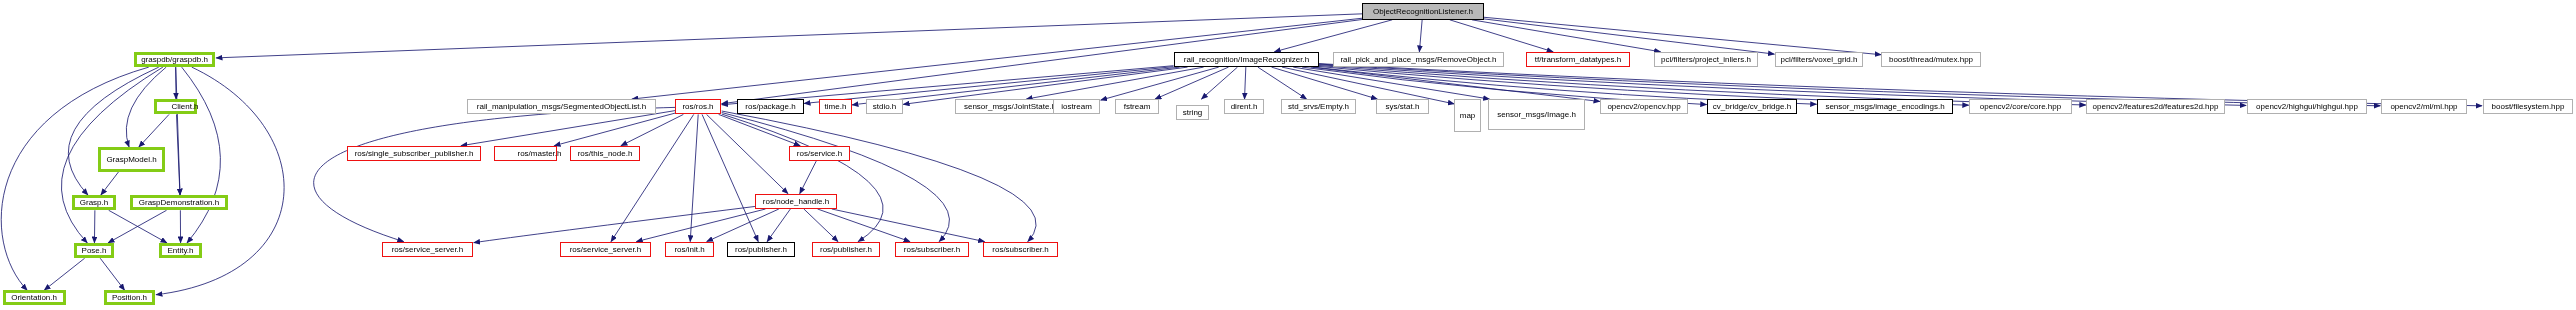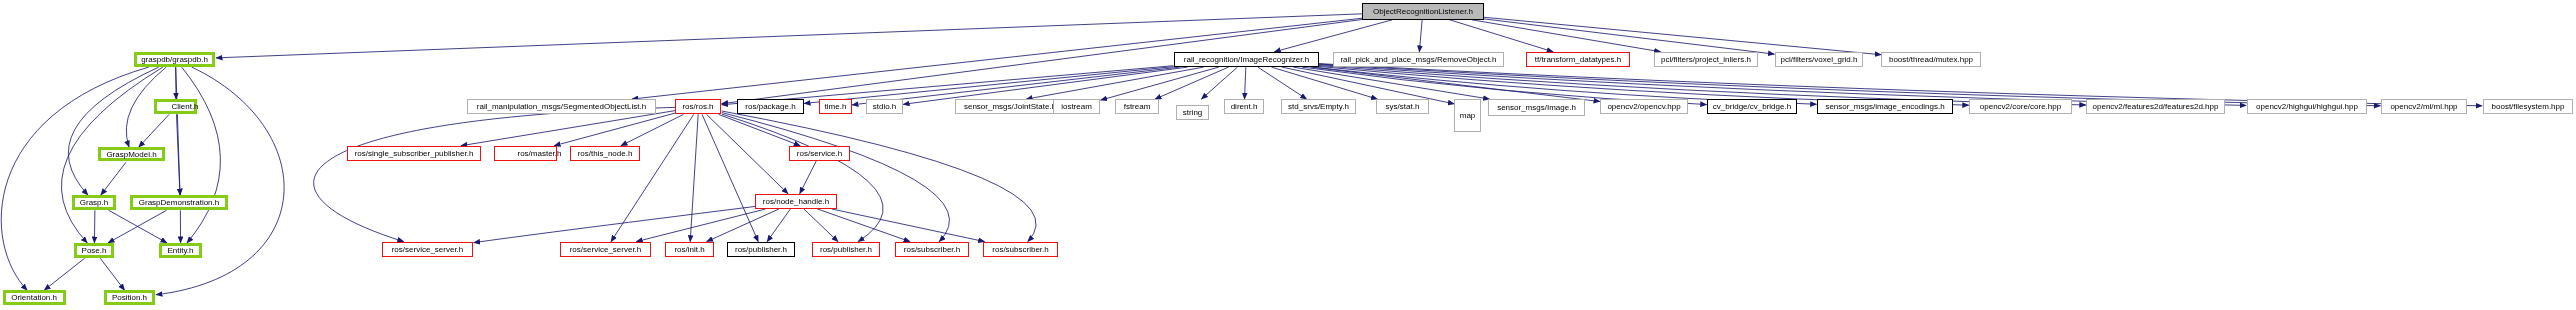--- a/index.html
+++ b/index.html
@@ -98,41 +98,41 @@
   <div id="nodes">
       <div class="node s-root" style="left: 1362px; top: 3.2px; width: 122px; height: 16.6px;">ObjectRecognitionListener.h</div>
       <div class="node s-bold" style="left: 1174px; top: 52px; width: 145px; height: 15.3px;">rail_recognition/ImageRecognizer.h</div>
       <div class="node s-grey" style="left: 1333px; top: 52px; width: 171px; height: 15.3px;">rail_pick_and_place_msgs/RemoveObject.h</div>
       <div class="node s-red" style="left: 1526px; top: 52px; width: 104px; height: 15.3px;">tf/transform_datatypes.h</div>
       <div class="node s-grey" style="left: 1654px; top: 52px; width: 104px; height: 15.3px;">pcl/filters/project_inliers.h</div>
       <div class="node s-grey" style="left: 1775px; top: 52px; width: 88px; height: 15.3px;">pcl/filters/voxel_grid.h</div>
       <div class="node s-grey" style="left: 1881px; top: 52px; width: 100px; height: 15.3px;">boost/thread/mutex.hpp</div>
       <div class="node s-black" style="left: 134px; top: 52px; width: 81px; height: 15.3px;">graspdb/graspdb.h</div>
       <div class="node s-black" style="left: 154px; top: 99px; width: 43px; height: 15.3px; padding-left: 19px;">Client.h</div>
-      <div class="node s-black" style="left: 98px; top: 147px; width: 67px; height: 14px;">GraspModel.h</div>
+      <div class="node s-black" style="left: 98px; top: 147px; width: 67px; height: 25px;">GraspModel.h</div>
       <div class="node s-black" style="left: 72px; top: 195px; width: 44px; height: 15.3px;">Grasp.h</div>
       <div class="node s-black" style="left: 130px; top: 195px; width: 98px; height: 15.3px;">GraspDemonstration.h</div>
       <div class="node s-black" style="left: 74px; top: 243px; width: 40px; height: 15.3px;">Pose.h</div>
       <div class="node s-black" style="left: 159px; top: 243px; width: 43px; height: 15.3px;">Entity.h</div>
       <div class="node s-black" style="left: 2.6px; top: 290px; width: 63px; height: 15.3px;">Orientation.h</div>
       <div class="node s-black" style="left: 104px; top: 290px; width: 51px; height: 15.3px;">Position.h</div>
       <div class="node s-grey" style="left: 467px; top: 99px; width: 189px; height: 15.3px;">rail_manipulation_msgs/SegmentedObjectList.h</div>
       <div class="node s-red" style="left: 675px; top: 99px; width: 46px; height: 15.3px;">ros/ros.h</div>
       <div class="node s-bold" style="left: 737px; top: 99px; width: 67px; height: 15.3px;">ros/package.h</div>
       <div class="node s-red" style="left: 819px; top: 99px; width: 33px; height: 15.3px;">time.h</div>
       <div class="node s-grey" style="left: 866px; top: 99px; width: 37px; height: 15.3px;">stdio.h</div>
       <div class="node s-grey" style="left: 929px; top: 99px; width: 110px; height: 15.3px; margin-left: 26px;">sensor_msgs/JointState.h</div>
       <div class="node s-grey" style="left: 1053px; top: 99px; width: 47px; height: 15.3px;">iostream</div>
       <div class="node s-grey" style="left: 1115px; top: 99px; width: 44px; height: 15.3px;">fstream</div>
       <div class="node s-grey" style="left: 1176px; top: 99px; width: 33px; height: 15.3px; margin-top: 6px;">string</div>
       <div class="node s-grey" style="left: 1224px; top: 99px; width: 40px; height: 15.3px;">dirent.h</div>
       <div class="node s-grey" style="left: 1281px; top: 99px; width: 75px; height: 15.3px;">std_srvs/Empty.h</div>
       <div class="node s-grey" style="left: 1376px; top: 99px; width: 53px; height: 15.3px;">sys/stat.h</div>
       <div class="node s-grey" style="left: 1454px; top: 99px; width: 27px; height: 33px;">map</div>
-      <div class="node s-grey" style="left: 1488px; top: 99px; width: 97px; height: 17px;">sensor_msgs/Image.h</div>
+      <div class="node s-grey" style="left: 1488px; top: 99px; width: 97px; height: 31px;">sensor_msgs/Image.h</div>
       <div class="node s-grey" style="left: 1600px; top: 99px; width: 88px; height: 15.3px;">opencv2/opencv.hpp</div>
       <div class="node s-bold" style="left: 1707px; top: 99px; width: 90px; height: 15.3px;">cv_bridge/cv_bridge.h</div>
       <div class="node s-bold" style="left: 1817px; top: 99px; width: 136px; height: 15.3px;">sensor_msgs/image_encodings.h</div>
       <div class="node s-grey" style="left: 1969px; top: 99px; width: 103px; height: 15.3px;">opencv2/core/core.hpp</div>
       <div class="node s-grey" style="left: 2086px; top: 99px; width: 139px; height: 15.3px;">opencv2/features2d/features2d.hpp</div>
       <div class="node s-grey" style="left: 2247px; top: 99px; width: 120px; height: 15.3px;">opencv2/highgui/highgui.hpp</div>
       <div class="node s-grey" style="left: 2381px; top: 99px; width: 86px; height: 15.3px;">opencv2/ml/ml.hpp</div>
       <div class="node s-grey" style="left: 2483px; top: 99px; width: 90px; height: 15.3px;">boost/filesystem.hpp</div>
       <div class="node s-red" style="left: 347px; top: 146px; width: 134px; height: 15.3px;">ros/single_subscriber_publisher.h</div>
       <div class="node s-red" style="left: 494px; top: 146px; width: 63px; height: 15.3px; padding-left: 28px;">ros/master.h</div>

